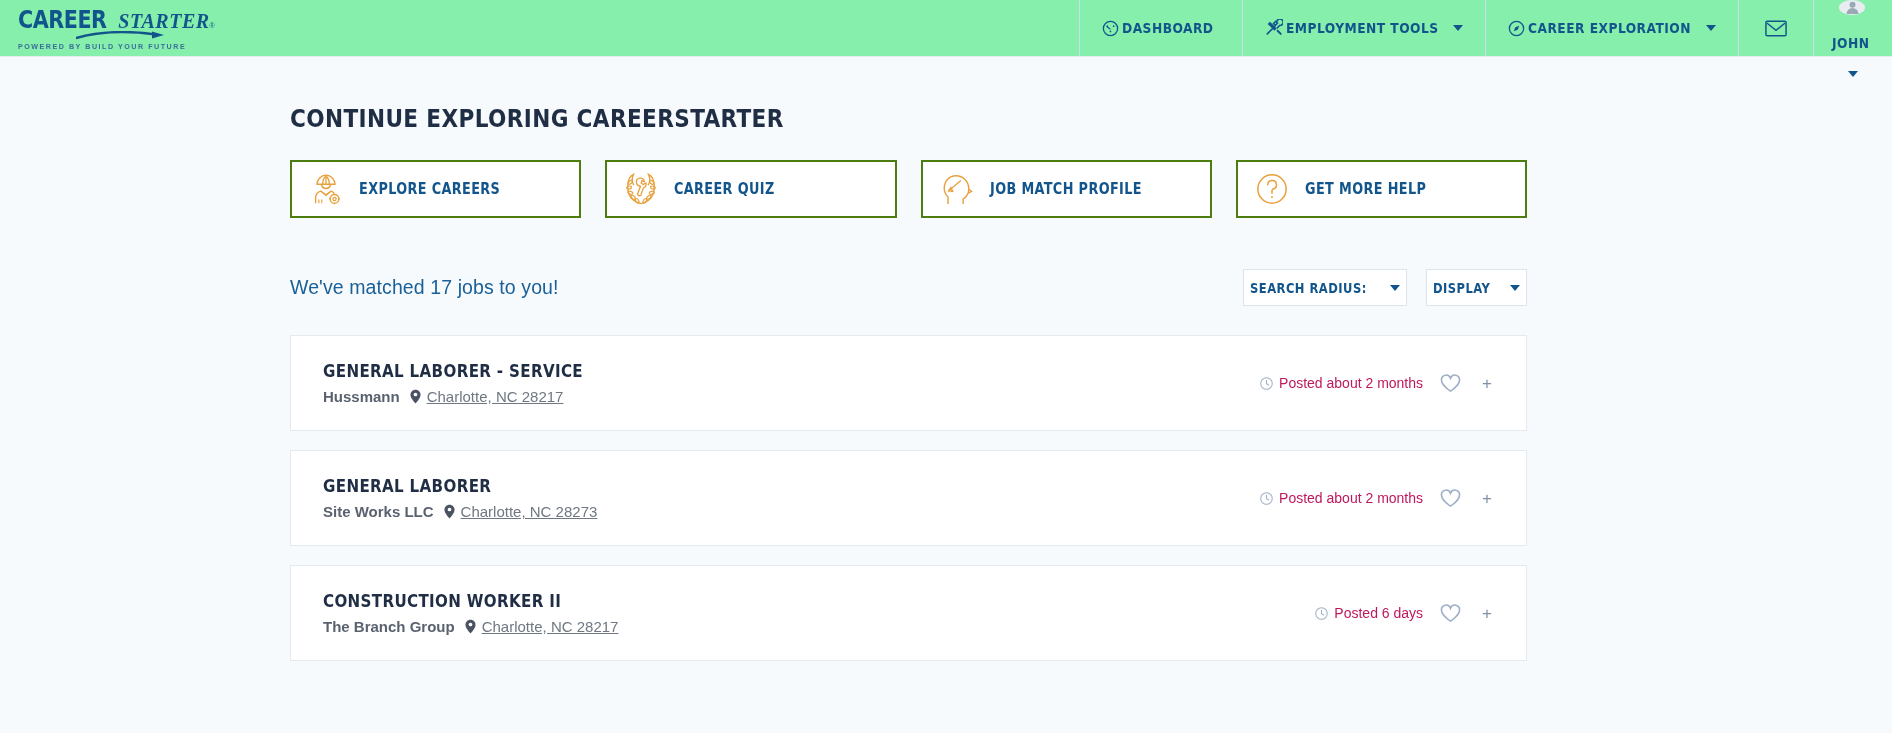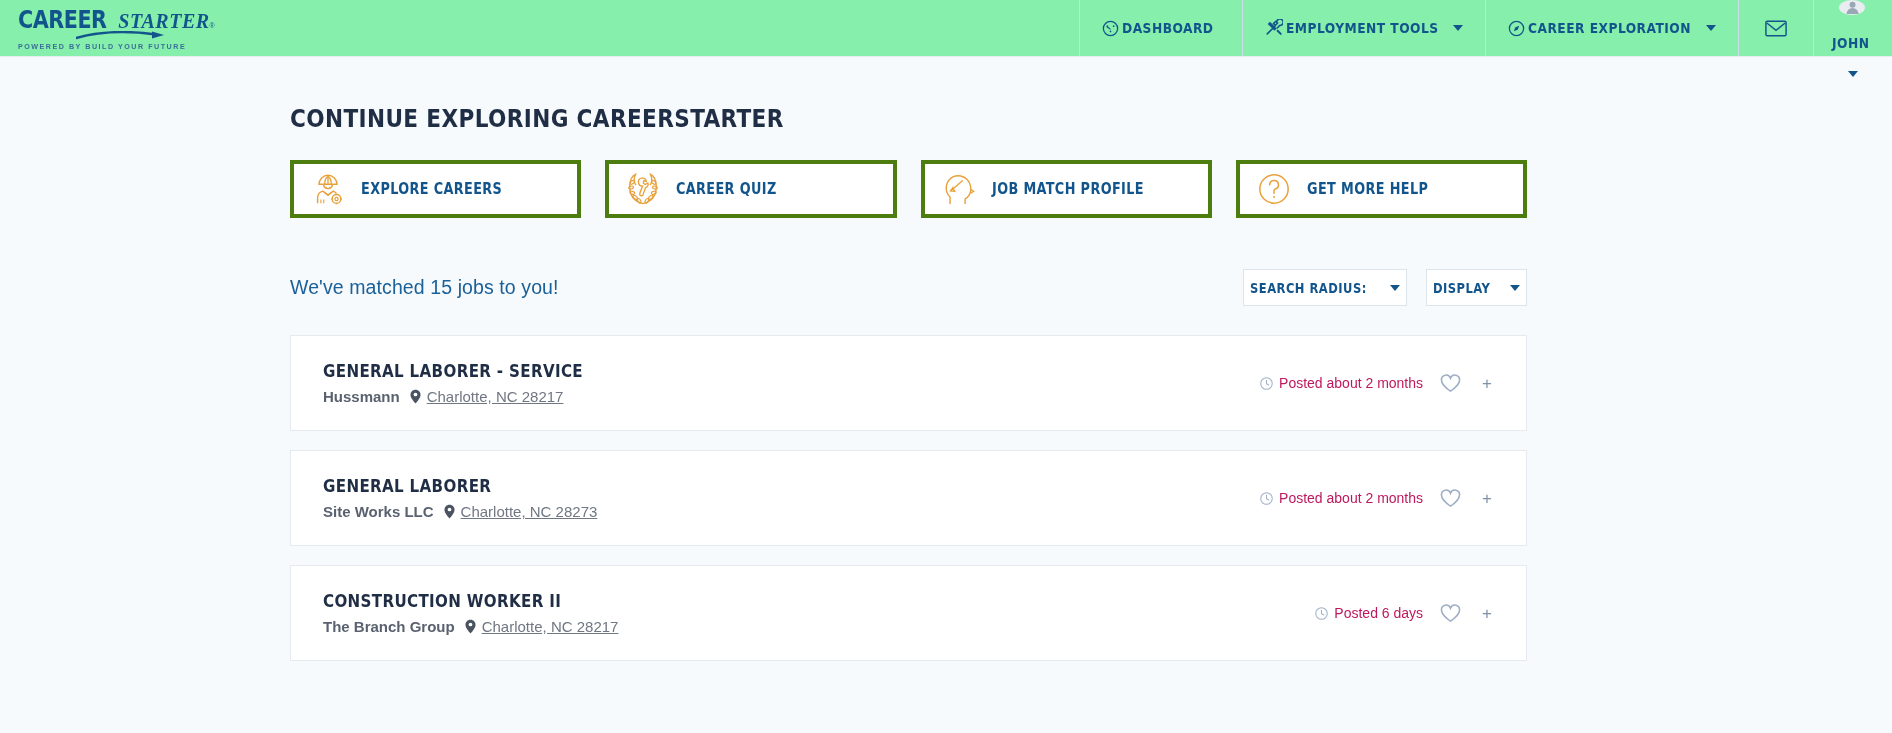--- a/index.html
+++ b/index.html
@@ -124,21 +124,21 @@
   
   .actions {
     display: flex;
     gap: 24px;
     margin-top: 27px;
   }
   .action-card {
     flex: 1;
     height: 58px;
     background: #ffffff;
-    border: 4px solid #4d7c0f;
+    border: 2px solid #4d7c0f;
     display: flex;
     align-items: center;
     padding-left: 17px;
     gap: 16px;
     cursor: pointer;
   }
   .action-icon { color: #e8a13c; display:flex; align-items:center; }
   .action-label {
     font-family: "Liberation Sans Narrow", "DejaVu Sans Condensed", "Liberation Sans", sans-serif;
     font-weight: bold;
@@ -393,21 +393,21 @@
             <path d="M13.5 13.5 a4.6 4.6 0 1 1 5.5 4.6 L18 19.5 L18 22.5" fill="none" stroke="#e8a13c" stroke-width="1.6" stroke-linecap="round"></path>
             <circle cx="18" cy="26.4" r="1.1" fill="#e8a13c"></circle>
           </svg>
         </span>
         <span class="action-label">GET MORE HELP</span>
       </div>
 
     </div>
 
     <div class="results-bar">
-      <div class="match-text">We've matched 15 jobs to you!</div>
+      <div class="match-text">We've matched 17 jobs to you!</div>
       <div class="filters">
         <div class="filter-btn">
           <span class="filter-label">SEARCH RADIUS:</span>
           <span class="caret-sm"></span>
         </div>
         <div class="filter-btn">
           <span class="filter-label">DISPLAY</span>
           <span class="caret-sm"></span>
         </div>
       </div>

